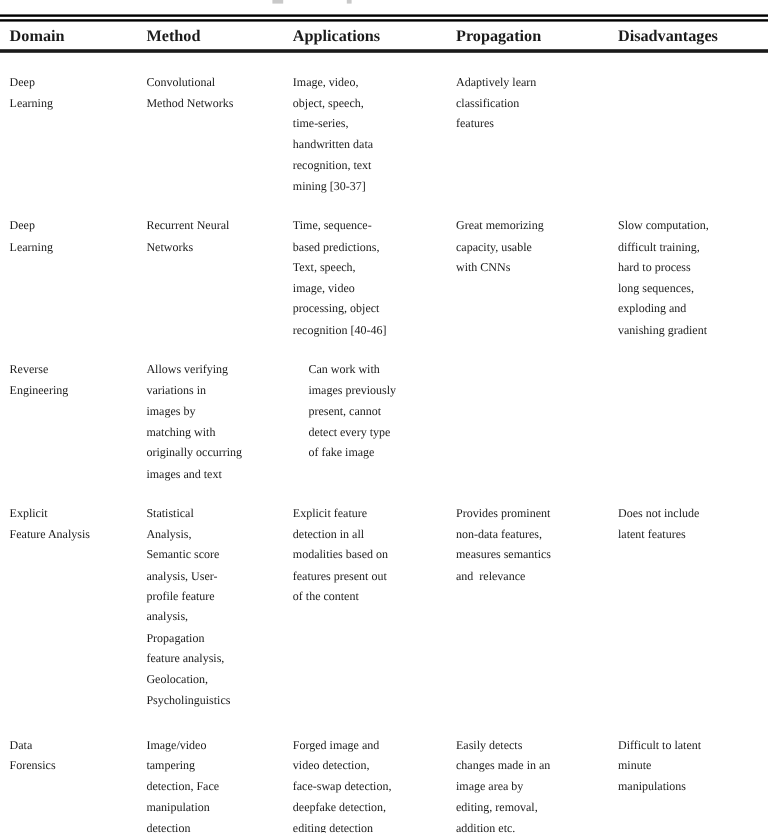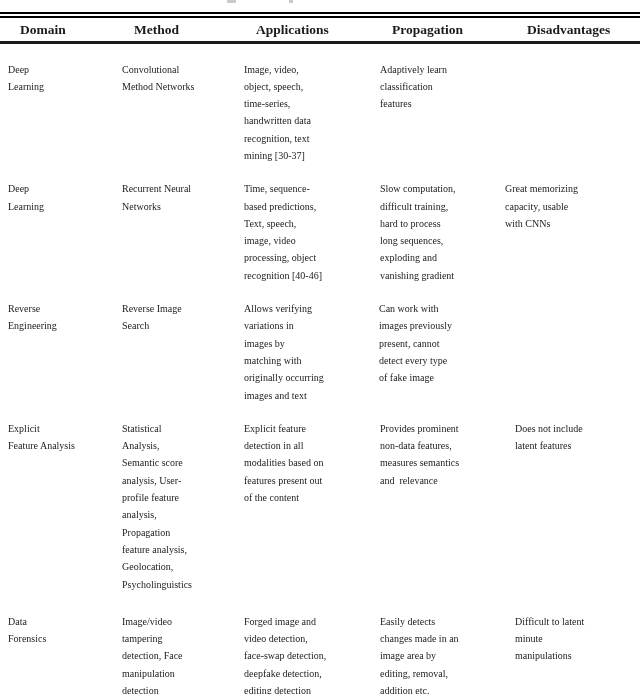--- a/index.html
+++ b/index.html
@@ -28,21 +28,21 @@
 
   .row { display: flex; align-items: flex-start; }
 
   .c { box-sizing: border-box; flex: 0 0 auto; }
   .c1 { width: 122px; padding-left: 8px; }
   .c2 { width: 122px; }
   .c3 { width: 136px; }
   .c4 { width: 135px; }
   .c5 { width: 125px; }
 
-  .header-row { padding: 3px 0 2px 12px; }
+  .header-row { padding: 3px 0 2px 0; }
   .header-row .c {
     font-weight: bold;
     font-size: 13.5px;
     line-height: 18px;
     white-space: pre-wrap;
   }
 
   .body { padding-top: 17px; }
   .body-row { margin-bottom: 16px; }
   .body-row .c {
@@ -99,36 +99,34 @@
         <div class="c c1">Deep
 Learning</div>
         <div class="c c2">Recurrent Neural
 Networks</div>
         <div class="c c3">Time, sequence-
 based predictions,
 Text, speech,
 image, video
 processing, object
 recognition [40-46]</div>
+        <div class="c c4">Great memorizing
+capacity, usable
+with CNNs</div>
         <div class="c c5">Slow computation,
 difficult training,
 hard to process
 long sequences,
 exploding and
 vanishing gradient</div>
-        <div class="c c4">Great memorizing
-capacity, usable
-with CNNs</div>
       </div>
 
       <div class="row body-row">
         <div class="c c1">Reverse
 Engineering</div>
-        <div class="c c2">Reverse Image
-Search</div>
         <div class="c c4">Allows verifying
 variations in
 images by
 matching with
 originally occurring
 images and text</div>
         <div class="c c5">Can work with
 images previously
 present, cannot
 detect every type

